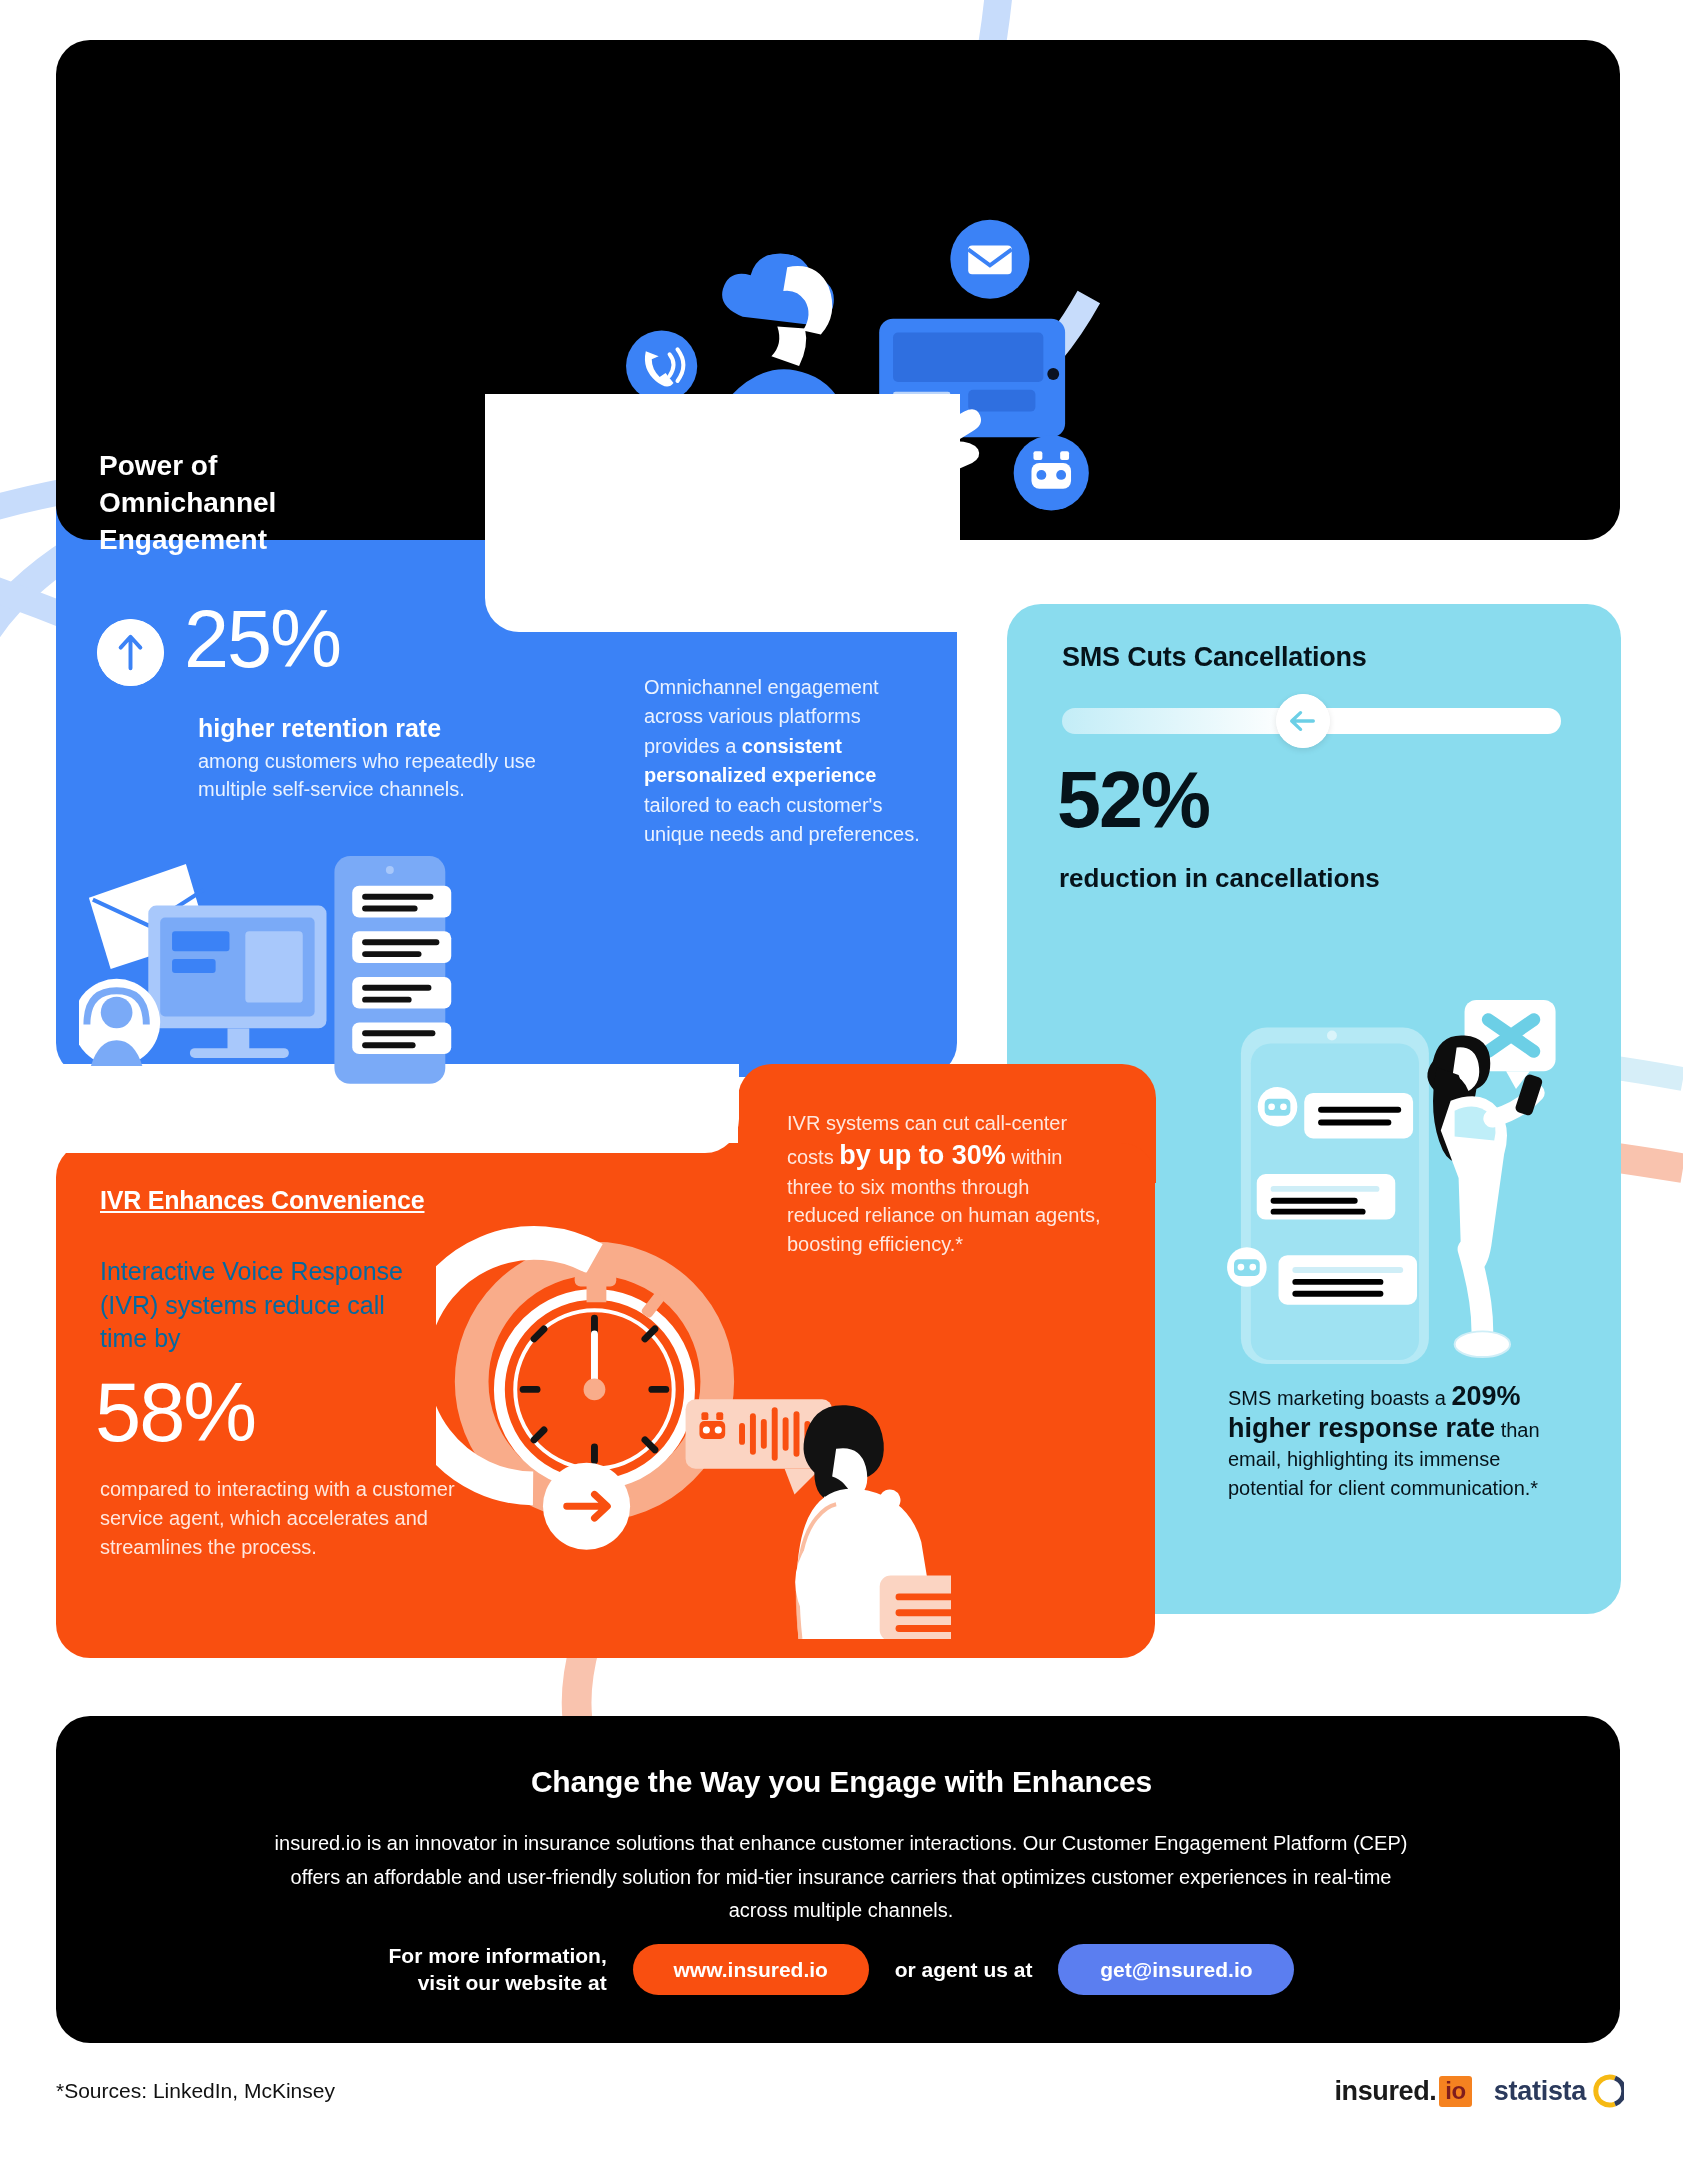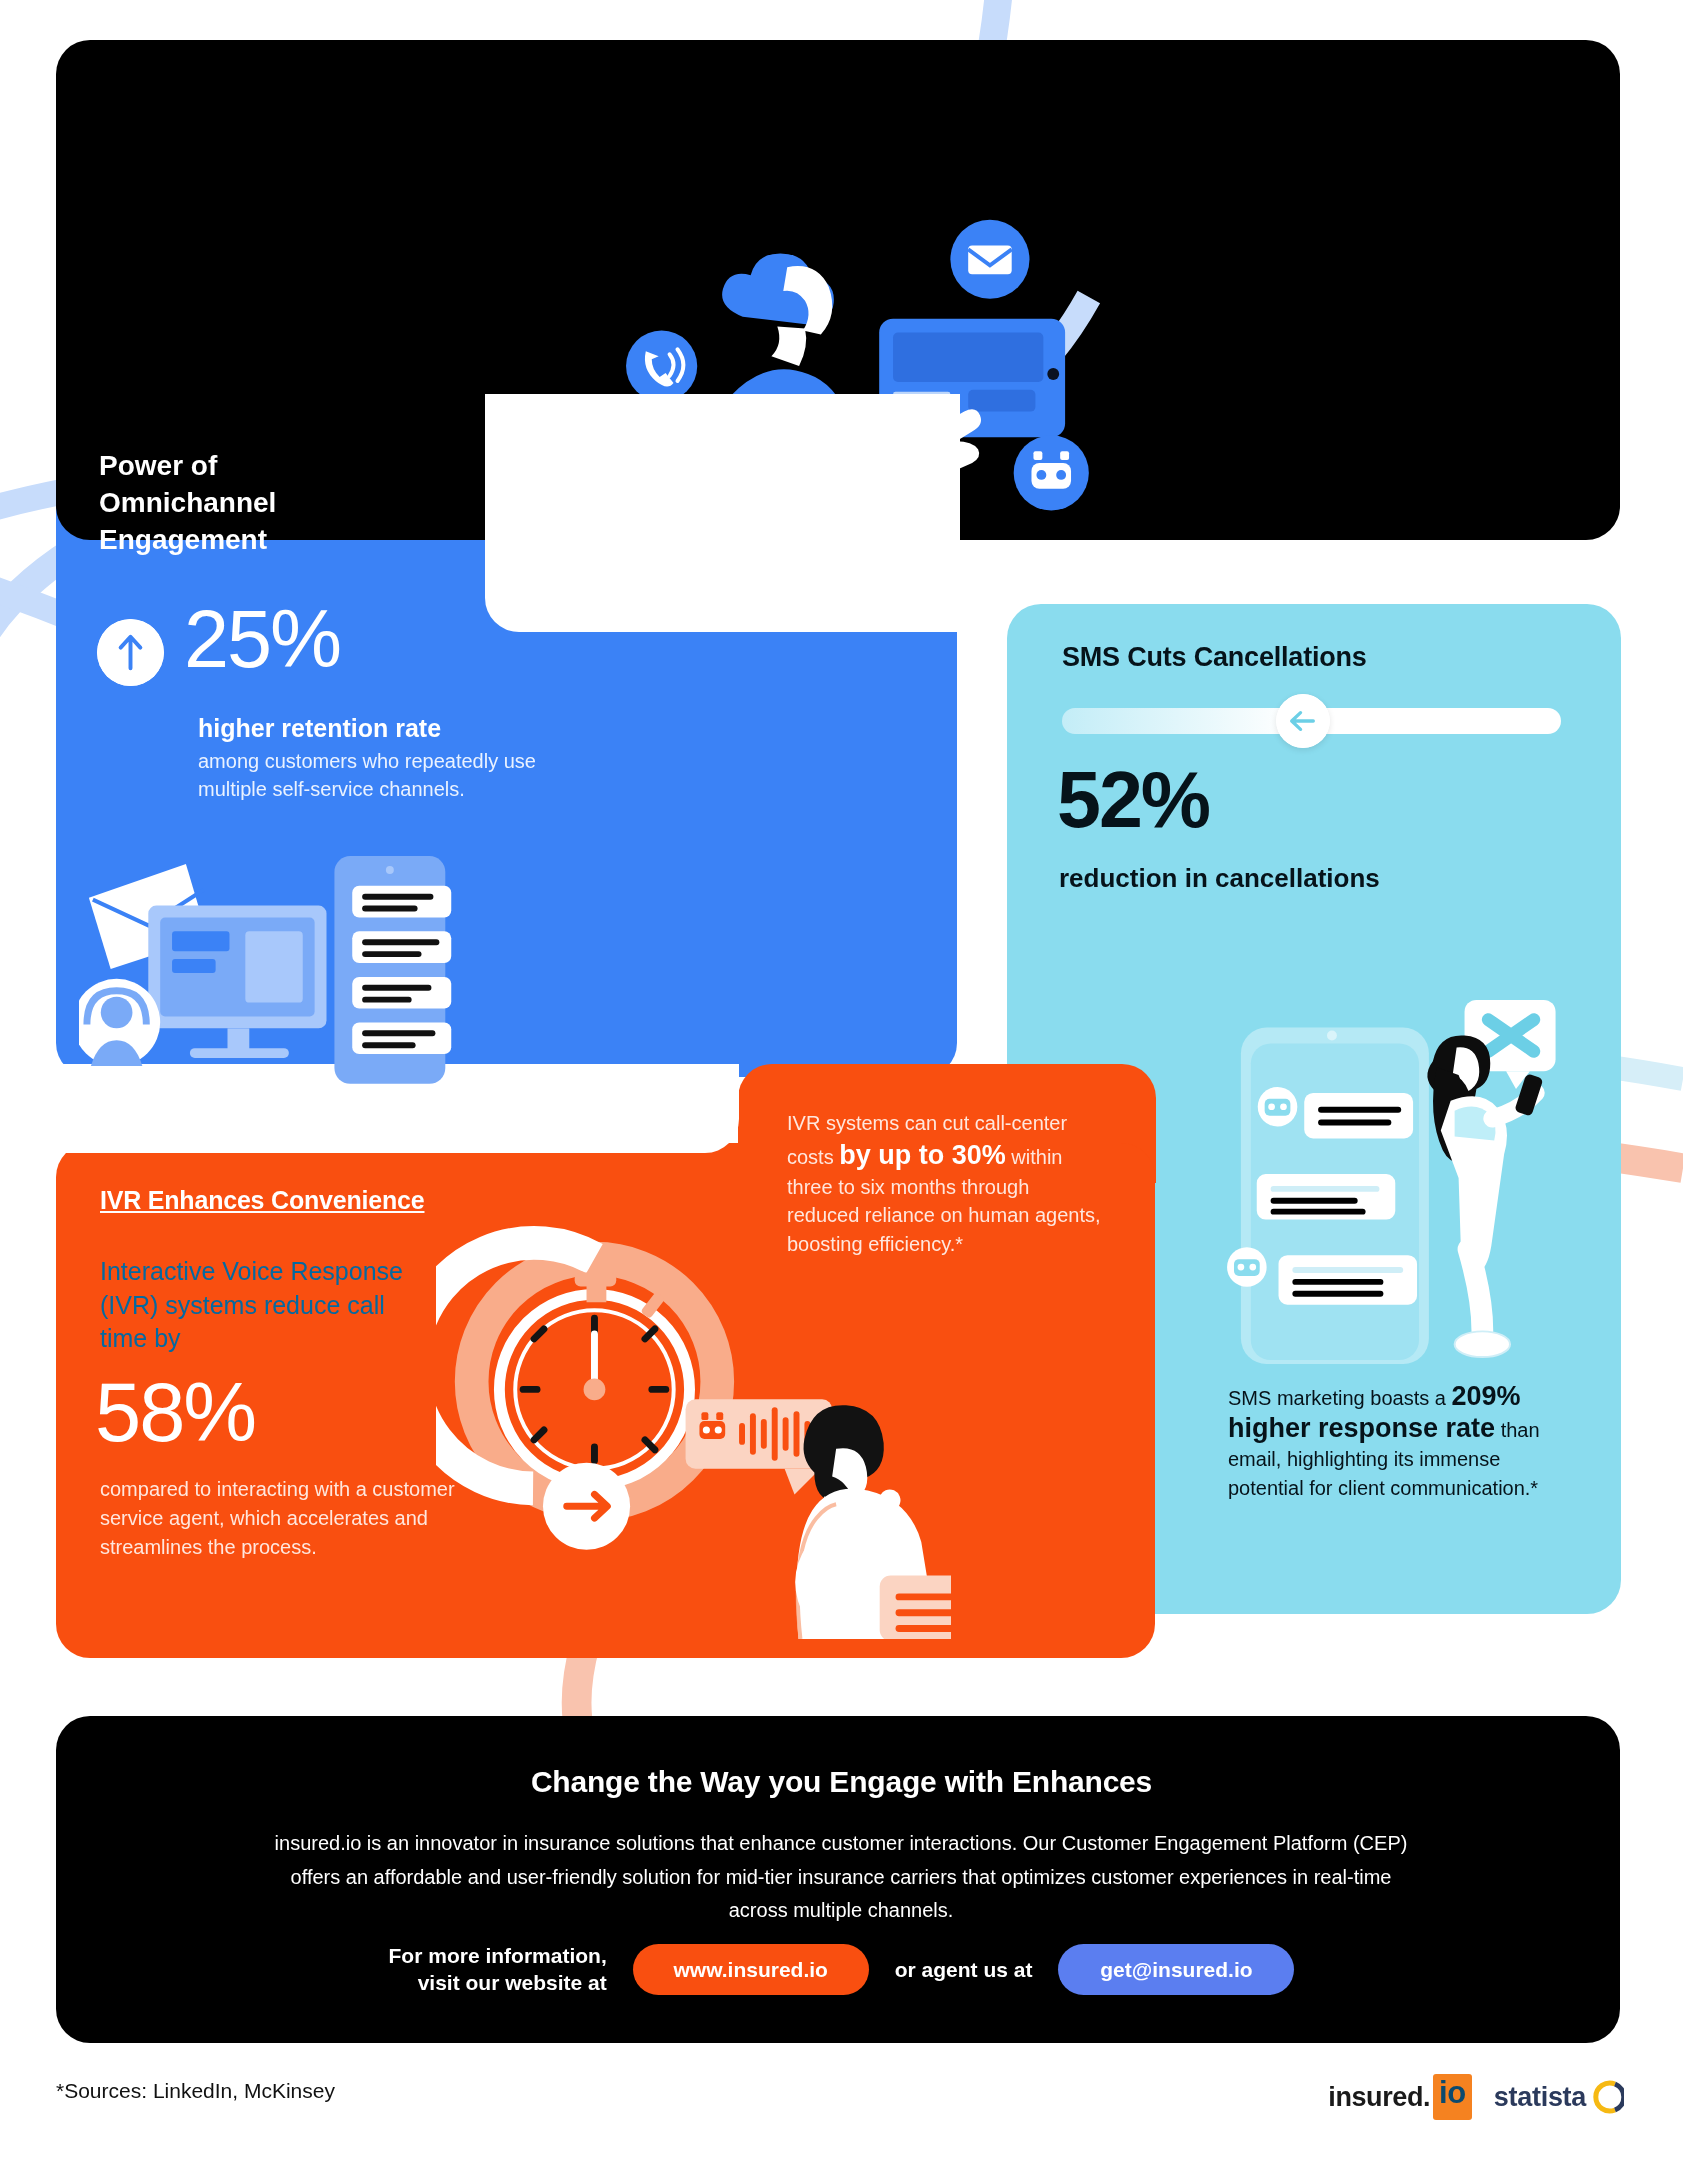--- a/index.html
+++ b/index.html
@@ -174,22 +174,22 @@
 
   
   #sources{
     position:absolute;left:56px;top:2079px;z-index:7;
     color:#111;font-size:21px;font-weight:400;
   }
   #logos{position:absolute;right:59px;top:2074px;z-index:7;display:flex;align-items:center;gap:22px;}
   #logo-insured{display:flex;align-items:center;font-size:27px;font-weight:700;color:#1a1a1a;letter-spacing:-0.4px;}
   #logo-insured-mark{
     display:inline-flex;align-items:center;justify-content:center;
-    background:#f58220;color:#0c4a6e;border-radius:3px;margin-left:3px;
-    padding:1px 6px 9px 6px;font-size:31px;font-weight:700;
+    background:#f58220;color:#7f1d1d;border-radius:3px;margin-left:3px;
+    padding:1px 6px 2px 6px;font-size:24px;font-weight:700;
   }
   #logo-statista{display:flex;align-items:center;font-size:27px;font-weight:700;color:#2b3a5c;letter-spacing:-0.3px;}
 </style>
 </head>
 <body>
 
 <div class="stage">
 
   <svg class="ribbons" viewBox="0 0 1700 2200">
     <path d="M1010,-20 C995,160 930,300 790,370 C640,445 330,430 140,520 C-30,600 -60,700 -20,760" fill="none" stroke="#c7dcfb" stroke-width="28"></path>
@@ -252,20 +252,21 @@
 
   <svg id="arrow-badge" viewBox="0 0 68 68">
     <circle cx="34" cy="34" r="34" fill="#fff"></circle>
     <path d="M34,50 L34,19 M24,29 L34,18 L44,29" fill="none" stroke="#3b82f6" stroke-width="4" stroke-linecap="round" stroke-linejoin="round"></path>
   </svg>
 
   <div id="blue-stat">25%</div>
   <div id="blue-stat-head">higher retention rate</div>
   <div id="blue-stat-sub">among customers who repeatedly use multiple self-service channels.</div>
 
+  <div id="blue-side-text"><span>Omnichannel engagement across various platforms provides a </span><b>consistent personalized experience</b><span> tailored to each customer's unique needs and preferences.</span></div>
 
   <svg id="blue-illustration" viewBox="0 0 400 240">
 
     <path d="M10,52 L108,18 L130,92 L32,124 Z" fill="#fff"></path>
     <path d="M14,54 L70,80 L126,44" fill="none" stroke="#3b82f6" stroke-width="4"></path>
 
     <rect x="70" y="60" width="180" height="124" rx="8" fill="#a8c8fb"></rect>
     <rect x="82" y="72" width="156" height="100" rx="5" fill="#7aaaf7"></rect>
     <rect x="94" y="86" width="58" height="20" rx="3" fill="#3b82f6"></rect>
     <rect x="94" y="114" width="44" height="14" rx="3" fill="#3b82f6"></rect>

